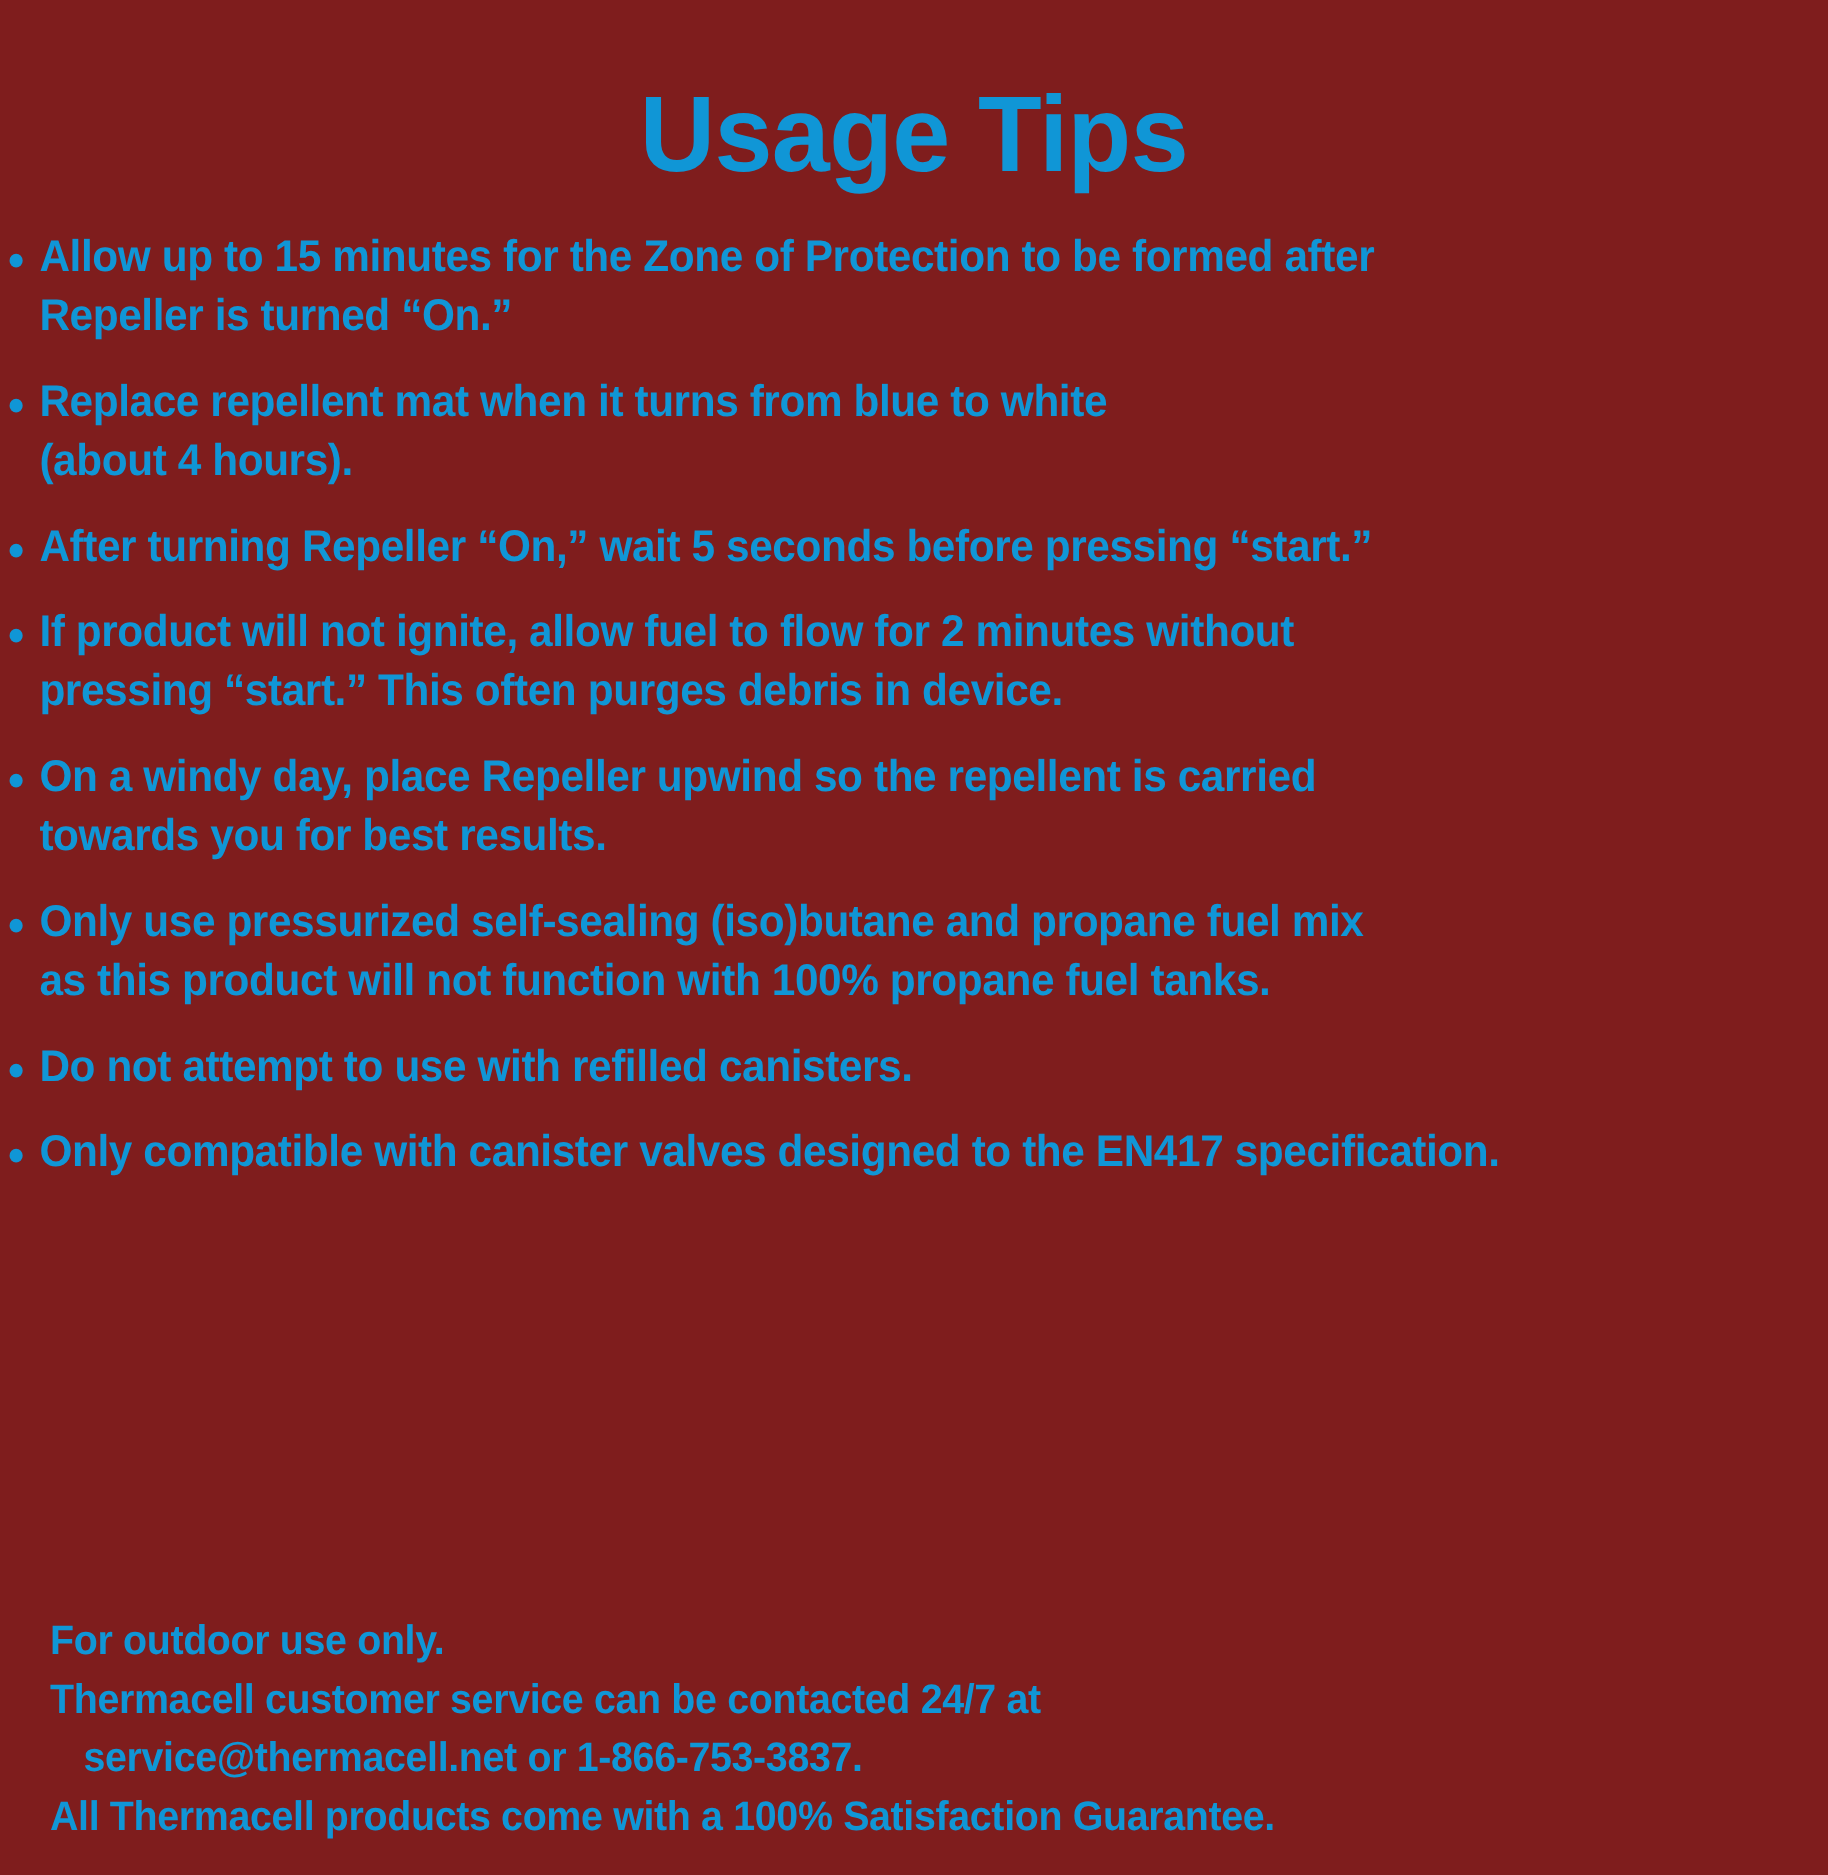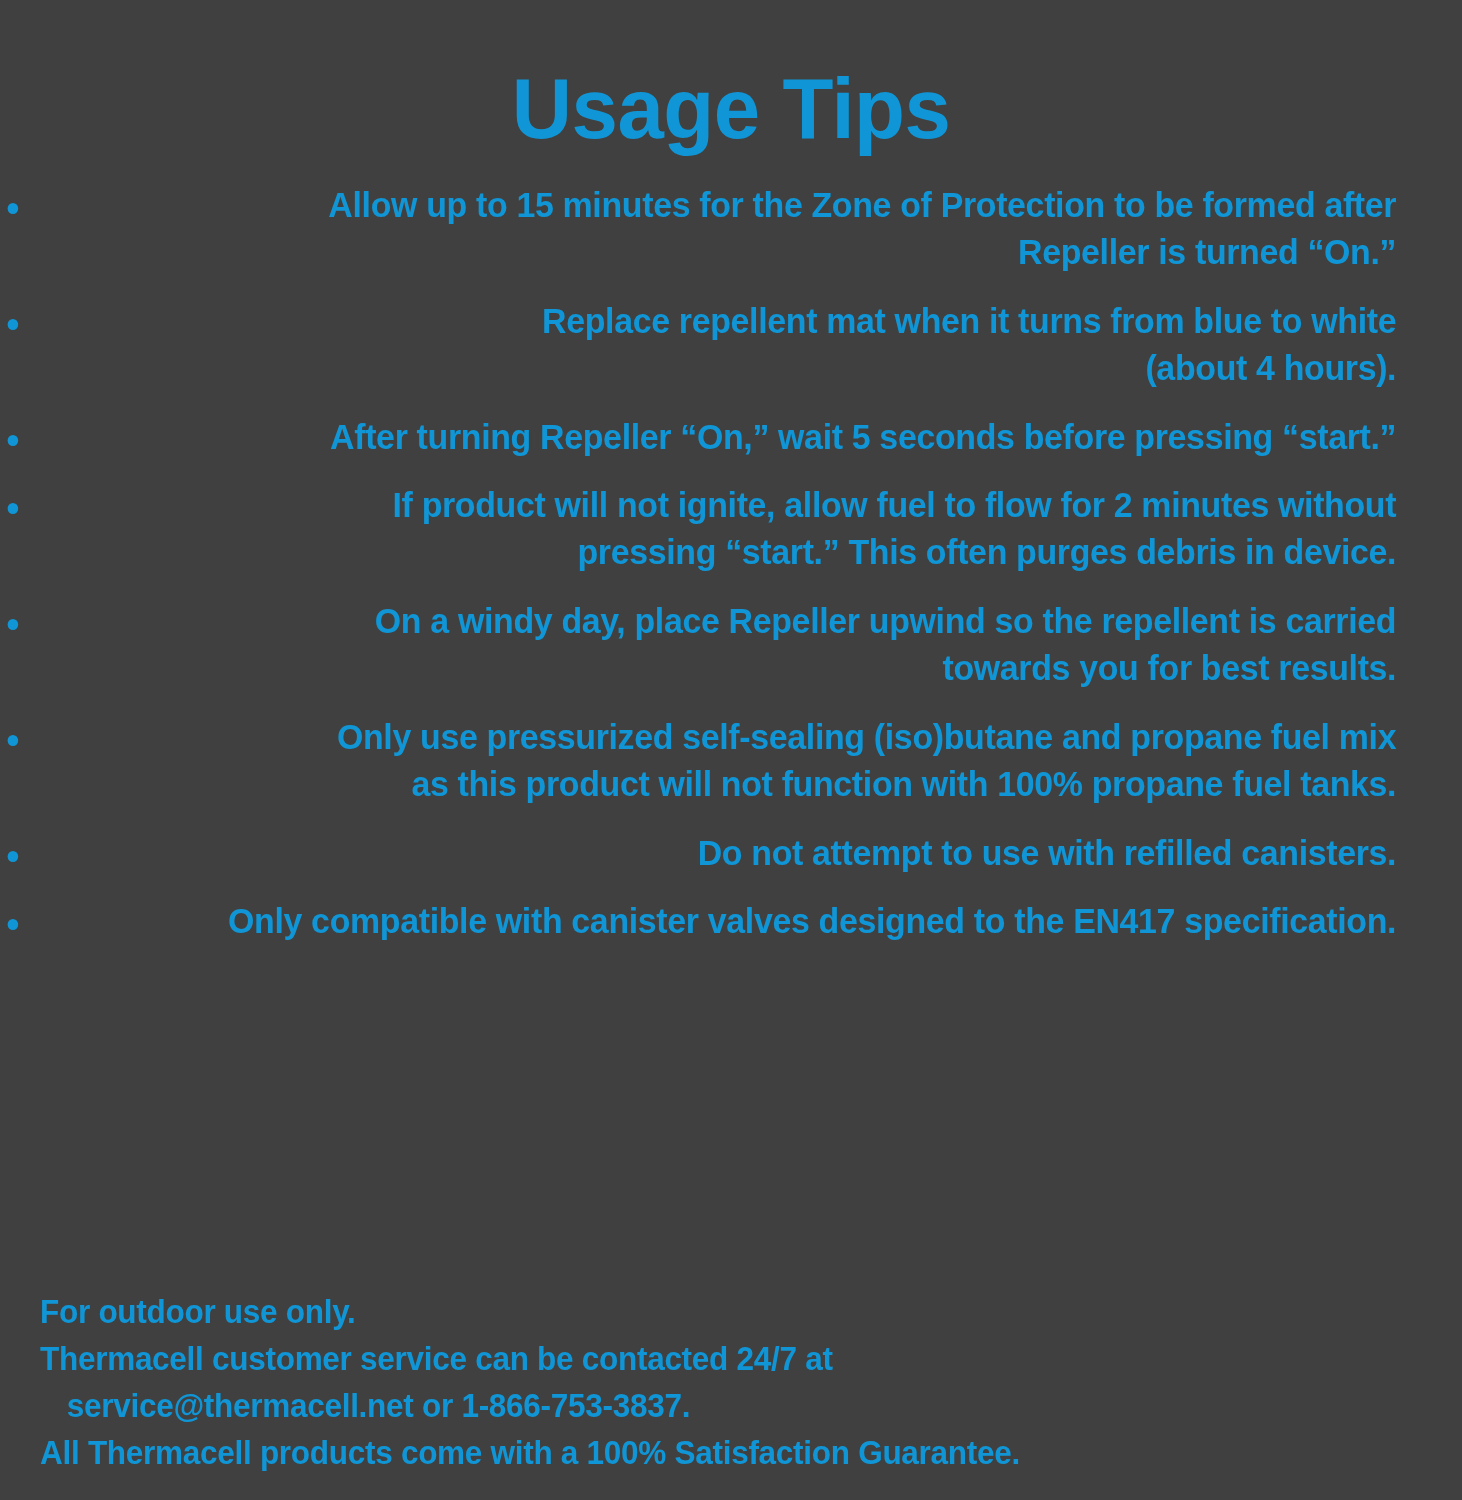--- a/index.html
+++ b/index.html
@@ -13,21 +13,21 @@
     height: 1500px;
     overflow: hidden;
     font-family: "Liberation Sans", "DejaVu Sans", sans-serif;
     -webkit-font-smoothing: antialiased;
   }
 
   .page {
     position: relative;
     width: 1462px;
     height: 1500px;
-    background: #404040;
+    background: #7f1d1d;
     box-sizing: border-box;
   }
 
   
   .title-wrap {
     width: 100%;
     text-align: center;
     padding-top: 2px;
   }
   .title {
@@ -45,21 +45,20 @@
 
   
   .tips {
     position: absolute;
     top: 182px;
     left: 0;
     width: 1462px;
     padding: 0;
     margin: 0;
     list-style: none;
-    text-align: right;
   }
   .tip {
     position: relative;
     padding-left: 33px;
     margin: 0 0 22px 0;
     color: #1096D6;
     font-weight: 700;
     font-size: 35.5px;
     line-height: 47px;
     letter-spacing: -0.35px;

